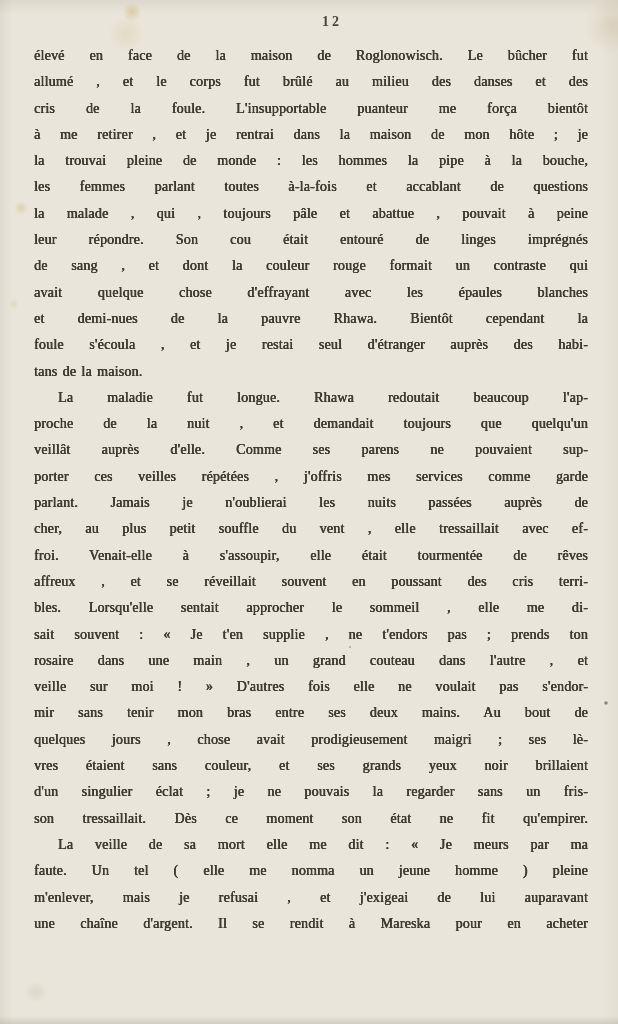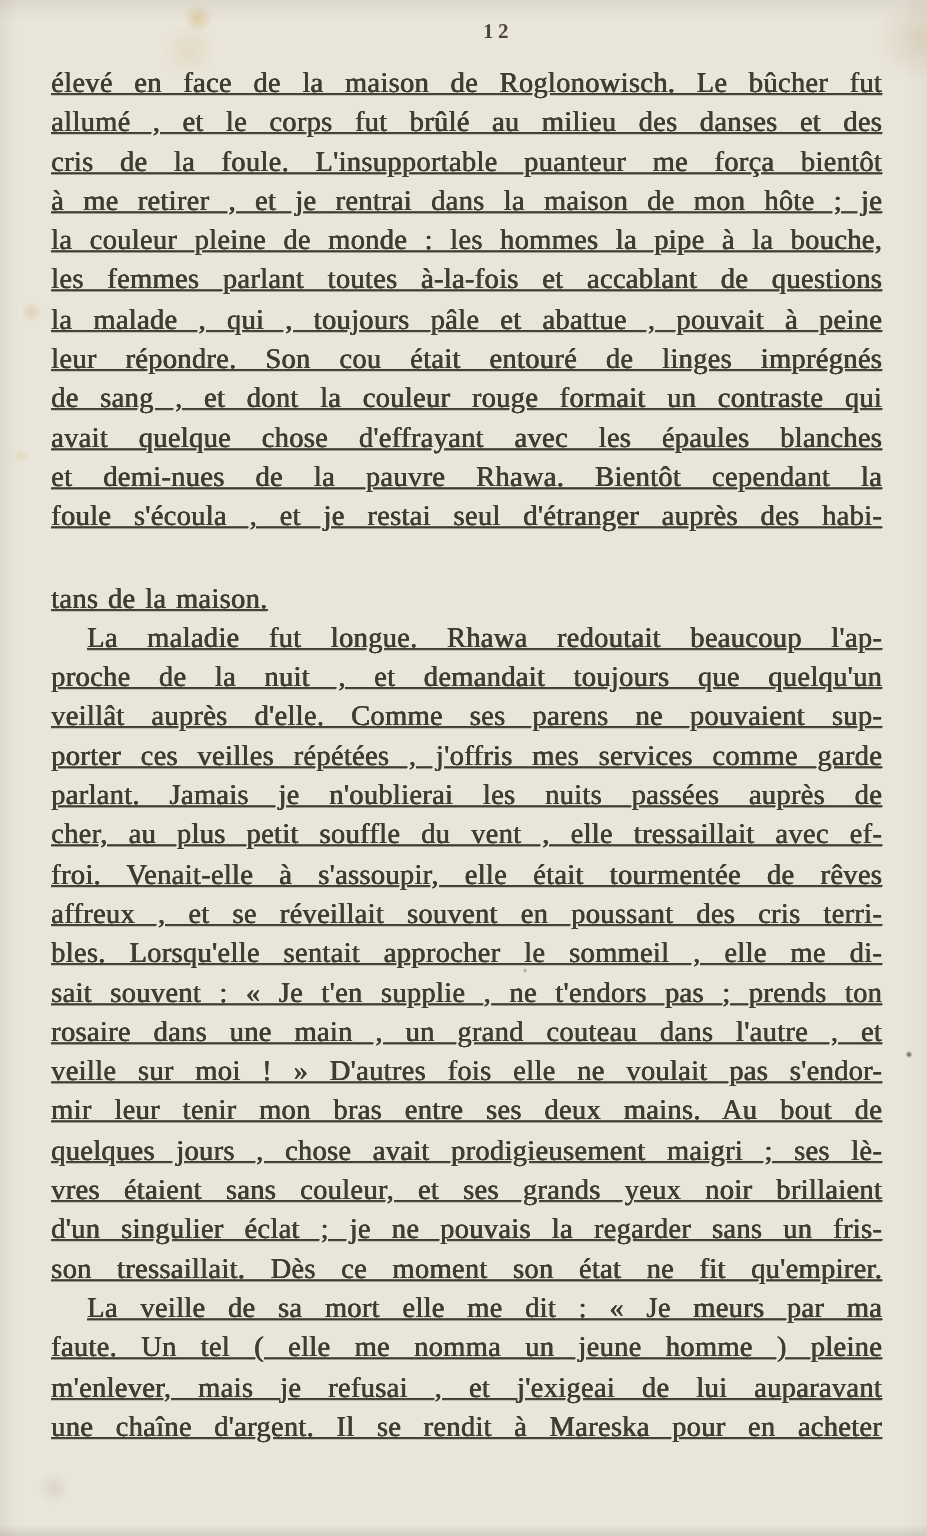--- a/index.html
+++ b/index.html
@@ -53,45 +53,44 @@
     top: 43px;
     left: 34px;
     width: 554px;
   }
   .para {
     margin: 0;
   }
   .line {
     height: 26.3px;
     line-height: 26.3px;
-    font-size: 19px;
+    font-size: 14px;
     letter-spacing: 0.2px;
     word-spacing: 1.5px;
     white-space: normal;
     text-align: justify;
     text-align-last: justify;
     
     text-shadow: 0.4px 0 0 currentColor, 0 0.3px 0 currentColor;
-    text-decoration: underline;
   }
   .line.indent { text-indent: 24px; }
-  .line.last { text-align-last: left; margin-top: 28px; }
+  .line.last { text-align-last: left; }
 </style>
 </head>
 <body>
 
 <div class="scan-page">
   <div class="folio">12</div>
   <div class="text-block">
       <div class="para">
         <div class="line">élevé en face de la maison de Roglonowisch. Le bûcher fut</div>
         <div class="line">allumé , et le corps fut brûlé au milieu des danses et des</div>
         <div class="line">cris de la foule. L'insupportable puanteur me força bientôt</div>
         <div class="line">à me retirer , et je rentrai dans la maison de mon hôte ; je</div>
-        <div class="line">la couleur pleine de monde : les hommes la pipe à la bouche,</div>
+        <div class="line">la trouvai pleine de monde : les hommes la pipe à la bouche,</div>
         <div class="line">les femmes parlant toutes à-la-fois et accablant de questions</div>
         <div class="line">la malade , qui , toujours pâle et abattue , pouvait à peine</div>
         <div class="line">leur répondre. Son cou était entouré de linges imprégnés</div>
         <div class="line">de sang , et dont la couleur rouge formait un contraste qui</div>
         <div class="line">avait quelque chose d'effrayant avec les épaules blanches</div>
         <div class="line">et demi-nues de la pauvre Rhawa. Bientôt cependant la</div>
         <div class="line">foule s'écoula , et je restai seul d'étranger auprès des habi-</div>
         <div class="line last">tans de la maison.</div>
       </div>
       <div class="para">
@@ -100,21 +99,21 @@
         <div class="line">veillât auprès d'elle. Comme ses parens ne pouvaient sup-</div>
         <div class="line">porter ces veilles répétées , j'offris mes services comme garde</div>
         <div class="line">parlant. Jamais je n'oublierai les nuits passées auprès de</div>
         <div class="line">cher, au plus petit souffle du vent , elle tressaillait avec ef-</div>
         <div class="line">froi. Venait-elle à s'assoupir, elle était tourmentée de rêves</div>
         <div class="line">affreux , et se réveillait souvent en poussant des cris terri-</div>
         <div class="line">bles. Lorsqu'elle sentait approcher le sommeil , elle me di-</div>
         <div class="line">sait souvent : « Je t'en supplie , ne t'endors pas ; prends ton</div>
         <div class="line">rosaire dans une main , un grand couteau dans l'autre , et</div>
         <div class="line">veille sur moi ! » D'autres fois elle ne voulait pas s'endor-</div>
-        <div class="line">mir leur tenir mon bras entre ses deux mains. Au bout de</div>
+        <div class="line">mir sans tenir mon bras entre ses deux mains. Au bout de</div>
         <div class="line">quelques jours , chose avait prodigieusement maigri ; ses lè-</div>
         <div class="line">vres étaient sans couleur, et ses grands yeux noir brillaient</div>
         <div class="line">d'un singulier éclat ; je ne pouvais la regarder sans un fris-</div>
         <div class="line">son tressaillait. Dès ce moment son état ne fit qu'empirer.</div>
       </div>
       <div class="para">
         <div class="line indent">La veille de sa mort elle me dit : « Je meurs par ma</div>
         <div class="line">faute. Un tel ( elle me nomma un jeune homme ) pleine</div>
         <div class="line">m'enlever, mais je refusai , et j'exigeai de lui auparavant</div>
         <div class="line">une chaîne d'argent. Il se rendit à Mareska pour en acheter</div>

